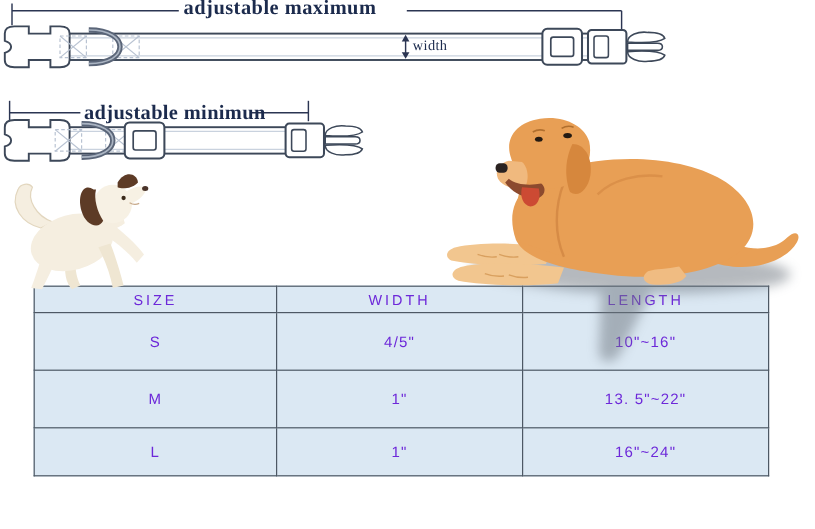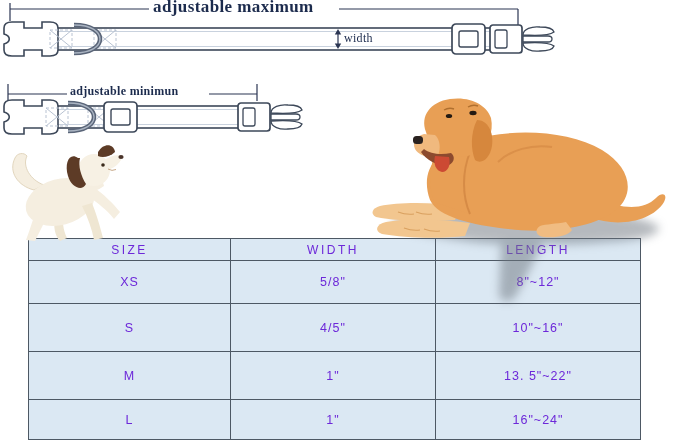--- a/index.html
+++ b/index.html
@@ -14,44 +14,39 @@
   #size-table td{font-size:12.5px;letter-spacing:1px;}
   tr.r1 td{height:40px;} tr.r2 td{height:45px;} tr.r3 td{height:45px;} tr.r4 td{height:37px;}
   col.c1{width:202px;} col.c2{width:205px;} col.c3{width:205px;}
   
   #art{position:absolute;left:0;top:0;z-index:2;pointer-events:none;}
   .blurred{filter:blur(5px);}
   
   .navy-label{position:absolute;z-index:3;color:#1c2b4d;font-family:"Liberation Serif",serif;
               font-weight:bold;white-space:nowrap;}
   #label-max{left:153px;top:-3px;font-size:17px;letter-spacing:.4px;}
-  #label-min{left:70px;top:84px;font-size:12px;letter-spacing:.3px;}
+  #label-min{left:70px;top:84px;font-size:17px;letter-spacing:.3px;}
   #label-width{left:344px;top:31px;font-size:12px;font-weight:normal;letter-spacing:.3px;}
 </style>
 </head>
 <body>
 
 <div id="canvas">
 
   <table id="size-table">
     <colgroup>
         <col class="c1">
         <col class="c2">
         <col class="c3">
       </colgroup>
     <tbody>
         <tr>
       <th>SIZE</th>
       <th>WIDTH</th>
       <th>LENGTH</th>
-    </tr>
-    <tr class="r1">
-      <td>XS</td>
-      <td>5/8"</td>
-      <td>8"~12"</td>
     </tr>
     <tr class="r2">
       <td>S</td>
       <td>4/5"</td>
       <td>10"~16"</td>
     </tr>
     <tr class="r3">
       <td>M</td>
       <td>1"</td>
       <td>13. 5"~22"</td>

